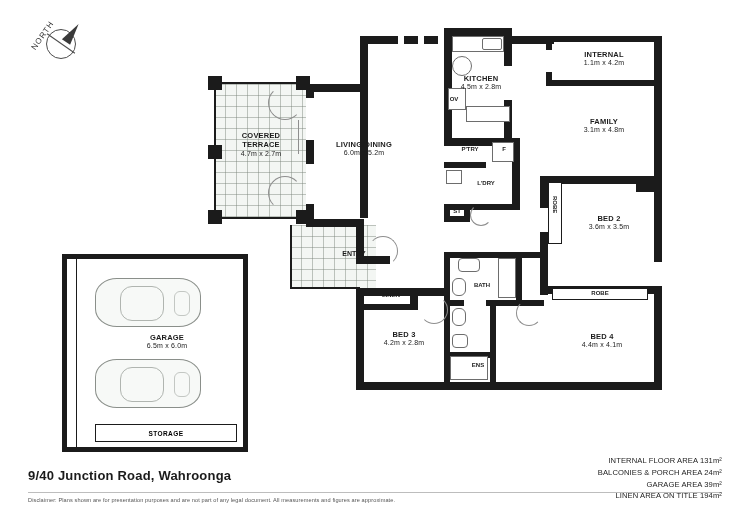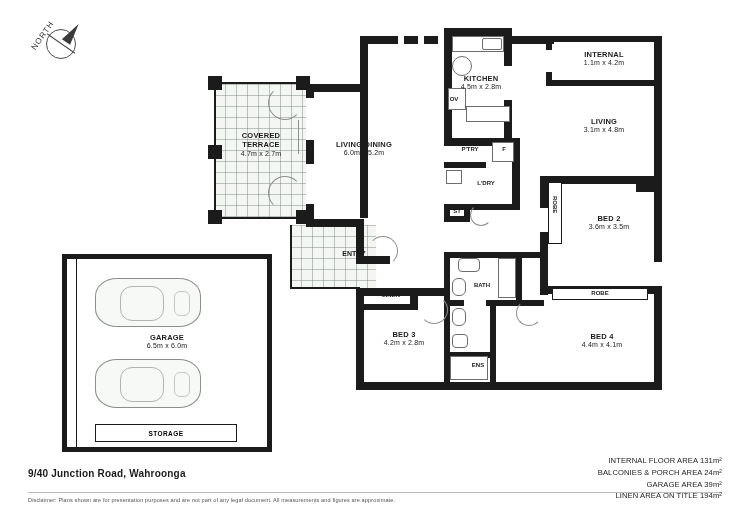--- a/index.html
+++ b/index.html
@@ -121,21 +121,21 @@
     letter-spacing: 1px;
     color: #333;
     transform: rotate(-55deg);
   }
 
   
   #garage {
     position: absolute;
     left: 62px;
     top: 254px;
-    width: 210px;
+    width: 186px;
     height: 198px;
   }
   #garage .gwall-out {
     position: absolute;
     inset: 0;
     border: 5px solid #1b1b1b;
     box-sizing: border-box;
   }
   #garage .ginner {
     position: absolute;
@@ -192,21 +192,21 @@
     font-size: 6.5px;
     font-weight: bold;
     letter-spacing: .4px;
   }
 
   
   #addr {
     position: absolute;
     left: 28px;
     top: 468px;
-    font-size: 10px;
+    font-size: 13px;
     font-weight: bold;
     color: #1b1b1b;
     letter-spacing: .2px;
   }
   #rule {
     position: absolute;
     left: 28px;
     top: 492px;
     width: 694px;
     height: 1px;
@@ -363,21 +363,21 @@
     <span class="nm">KITCHEN</span>
     <span class="dim">4.5m x 2.8m</span>
   </div>
 
   <div class="room-label" style="left:558px; top:50px; width:92px;">
     <span class="nm">INTERNAL</span>
     <span class="dim">1.1m x 4.2m</span>
   </div>
 
   <div class="room-label" style="left:556px; top:117px; width:96px;">
-    <span class="nm">LIVING</span>
+    <span class="nm">FAMILY</span>
     <span class="dim">3.1m x 4.8m</span>
   </div>
 
   <div class="room-label" style="left:570px; top:214px; width:78px;">
     <span class="nm">BED 2</span>
     <span class="dim">3.6m x 3.5m</span>
   </div>
 
   <div class="room-label" style="left:556px; top:332px; width:92px;">
     <span class="nm">BED 4</span>

